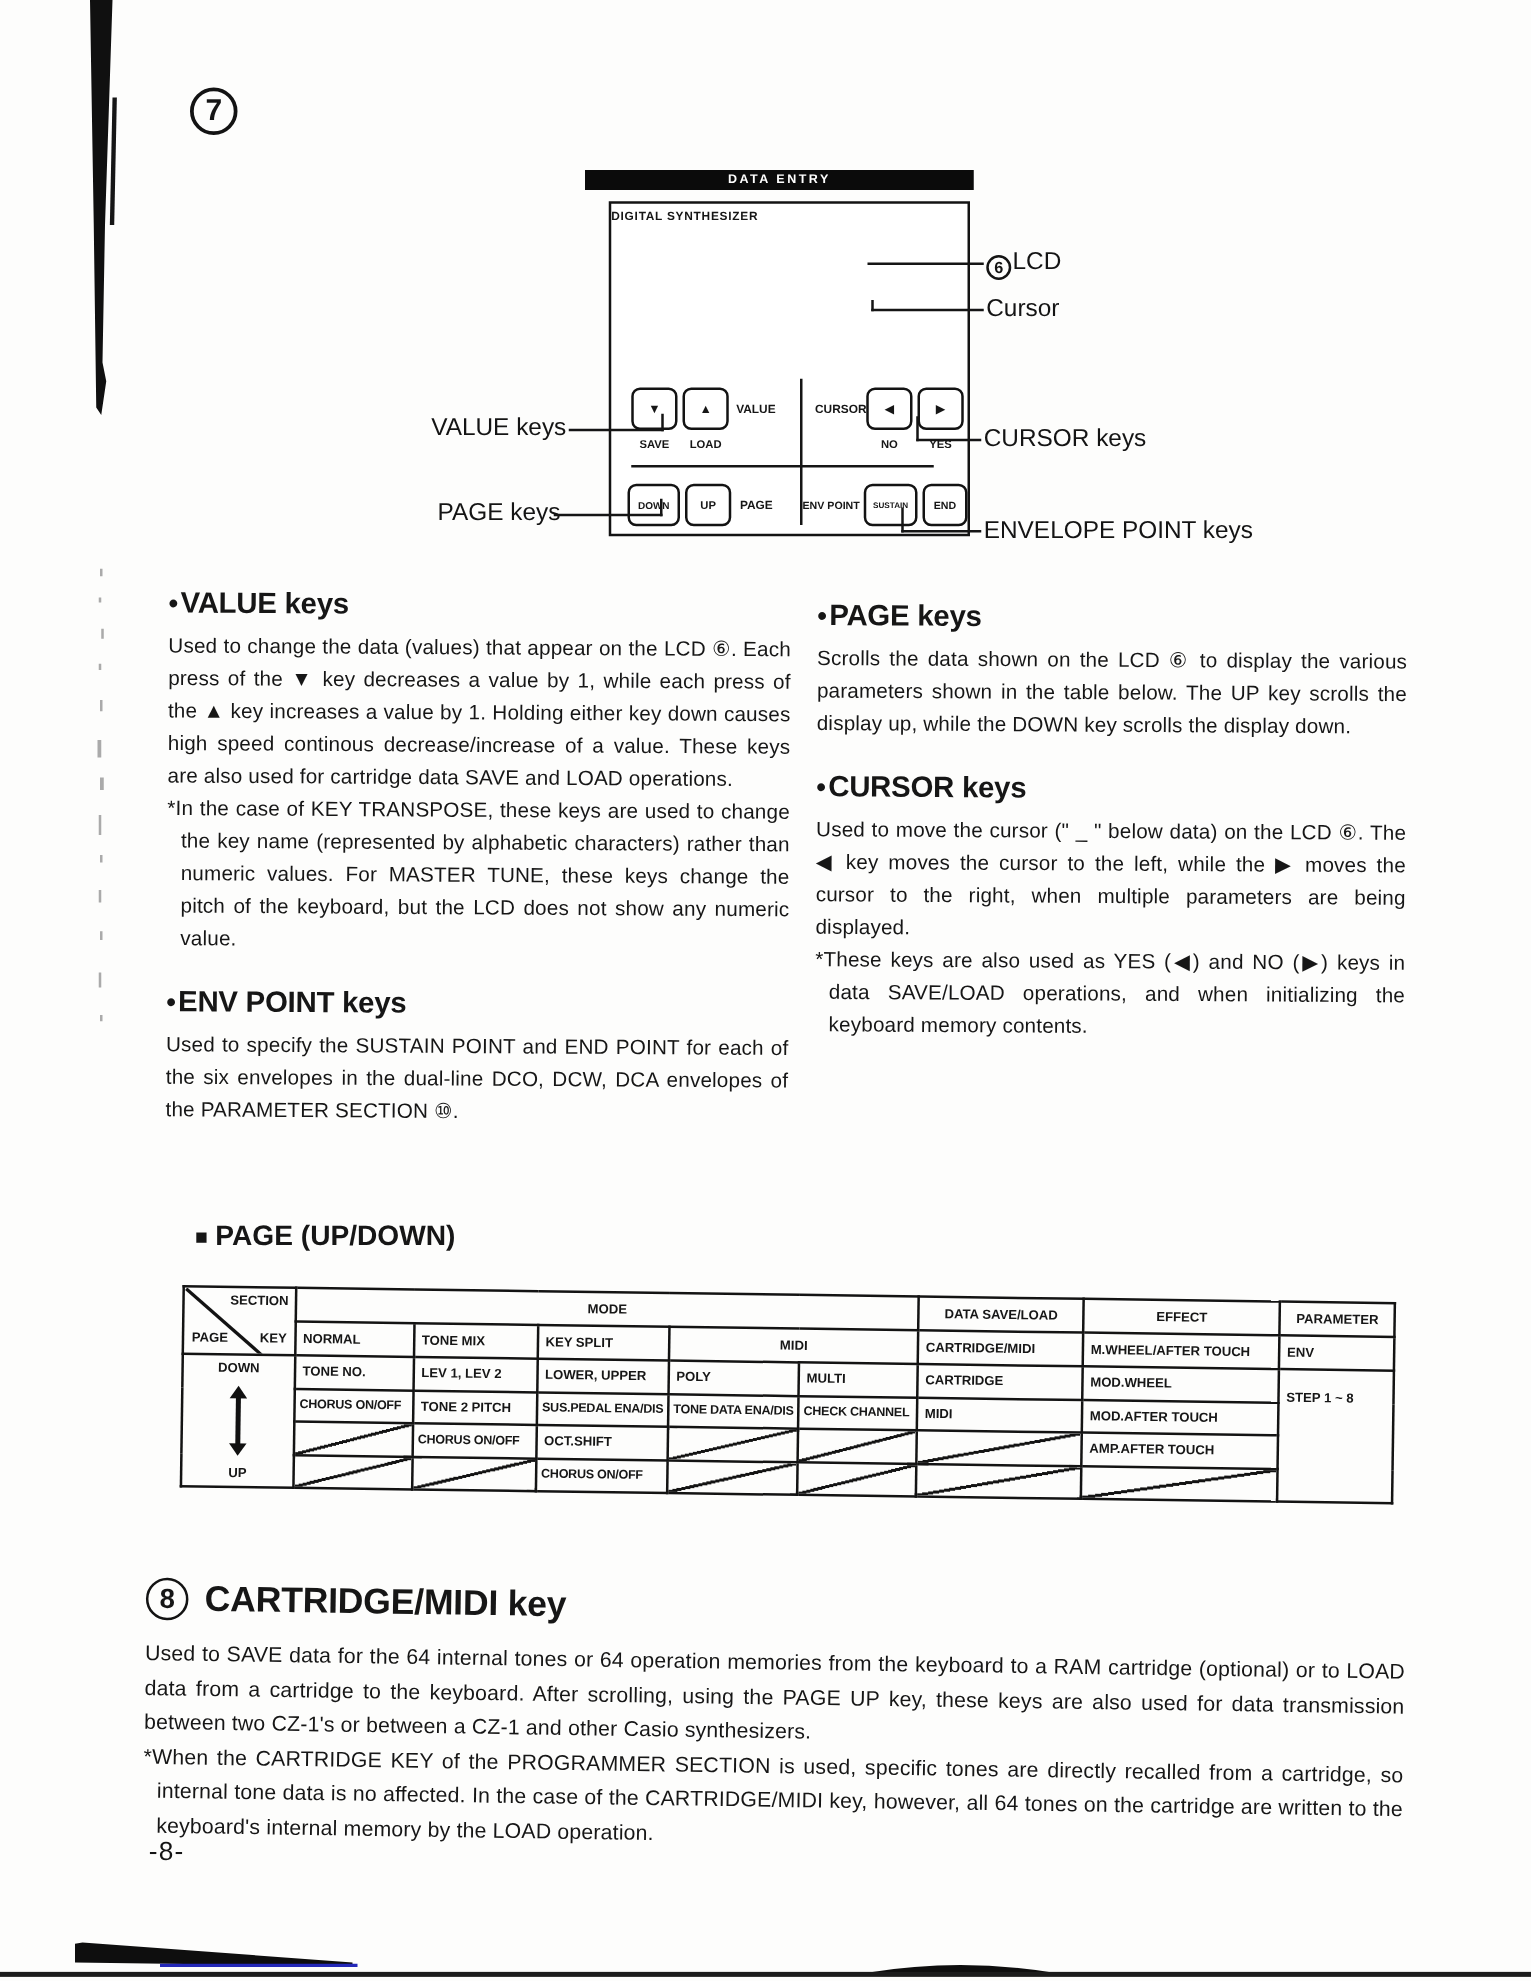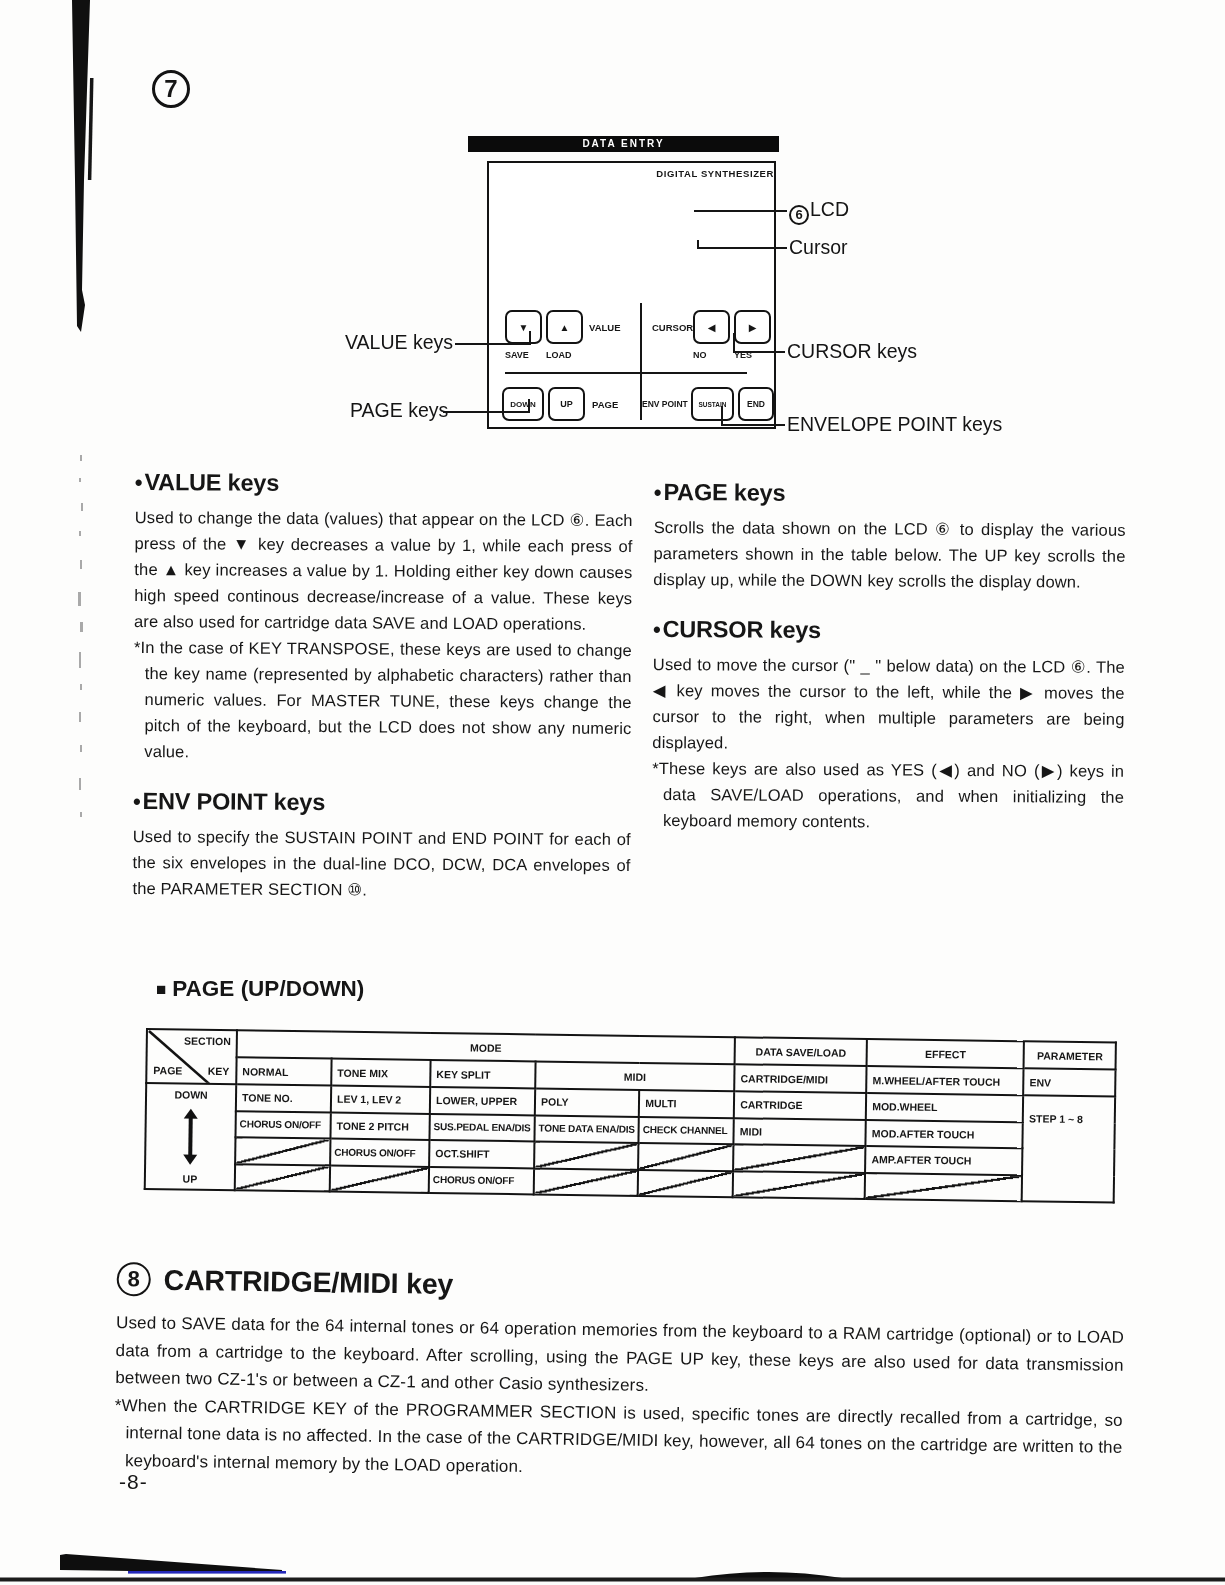--- a/index.html
+++ b/index.html
@@ -14,30 +14,30 @@
   .circ-big {
     width:38px; height:38px; border:3px solid #131313; border-radius:50%;
     display:inline-flex; align-items:center; justify-content:center;
     font-size:24px; font-weight:700; flex:none;
   }
   .h1 { font-size:30px; font-weight:800; letter-spacing:.3px; word-spacing:9px; }
   
   .banner { position:absolute; left:468px; top:136px; width:311px; height:16px; background:#0b0b0b;
             color:#fff; font-size:10px; font-weight:700; letter-spacing:2px; text-align:center; line-height:16px; }
   .panel { position:absolute; left:487px; top:161px; width:289px; height:268px; border:2.5px solid #131313; background:#fff; }
-  .devtitle { text-align:right; margin-top:5px; font-size:9.5px; font-weight:700; letter-spacing:.6px; }
+  .devtitle { text-align:left; margin-top:5px; font-size:9.5px; font-weight:700; letter-spacing:.6px; }
   .lcdframe { position:absolute; left:17px; top:20px; width:238px; height:123px; border:8px solid #0c0c0c; background:#fff; }
   .lcdwindow { position:absolute; left:10px; right:10px; top:8px; bottom:8px; border:1.5px solid #1c1c1c; }
   .lcdtext { position:absolute; left:24px; top:7px; width:155px; height:44px; border:1.5px solid #1c1c1c;
              font-family:"DejaVu Sans Mono", monospace; font-size:12px; line-height:18px;
              text-align:center; padding-top:2px; letter-spacing:1px; }
   .lcdcursor { position:absolute; right:11px; bottom:3px; width:9px; height:2.5px; background:#111; }
   .k { position:absolute; height:34px; border:2.5px solid #131313; border-radius:7px; background:#fff;
        display:flex; align-items:center; justify-content:center; font-weight:700; }
-  .ksub { position:absolute; width:37px; font-size:9px; font-weight:700; }
+  .ksub { position:absolute; width:37px; text-align:center; font-size:9px; font-weight:700; }
   .plabel { position:absolute; font-size:9.5px; font-weight:700; }
   .ln { position:absolute; background:#151515; }
   .callout { position:absolute; font-size:19.5px; color:#141414; white-space:nowrap; }
   .circ-sm { width:20px; height:20px; border:2px solid #141414; border-radius:50%;
              display:inline-flex; align-items:center; justify-content:center;
              font-size:13px; font-weight:700; vertical-align:-3px; margin-right:1px; }
   
   .colL { position:absolute; left:135px; top:469px; width:498px; transform:rotate(.35deg); transform-origin:top left; }
   .colR { position:absolute; left:654px; top:479px; width:472px; transform:rotate(.35deg); transform-origin:top left; }
   .h3 { font-size:23.5px; font-weight:800; letter-spacing:-.2px; margin-bottom:8px; }

